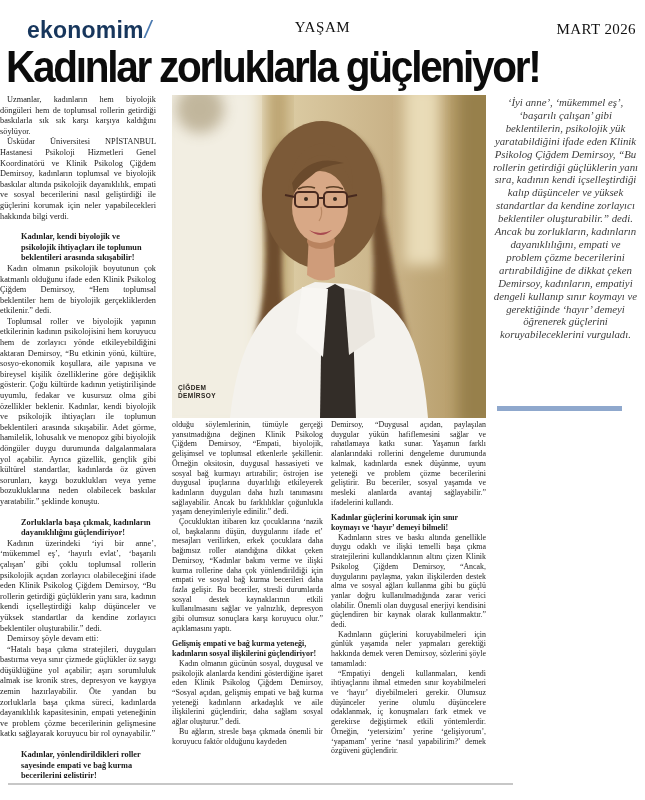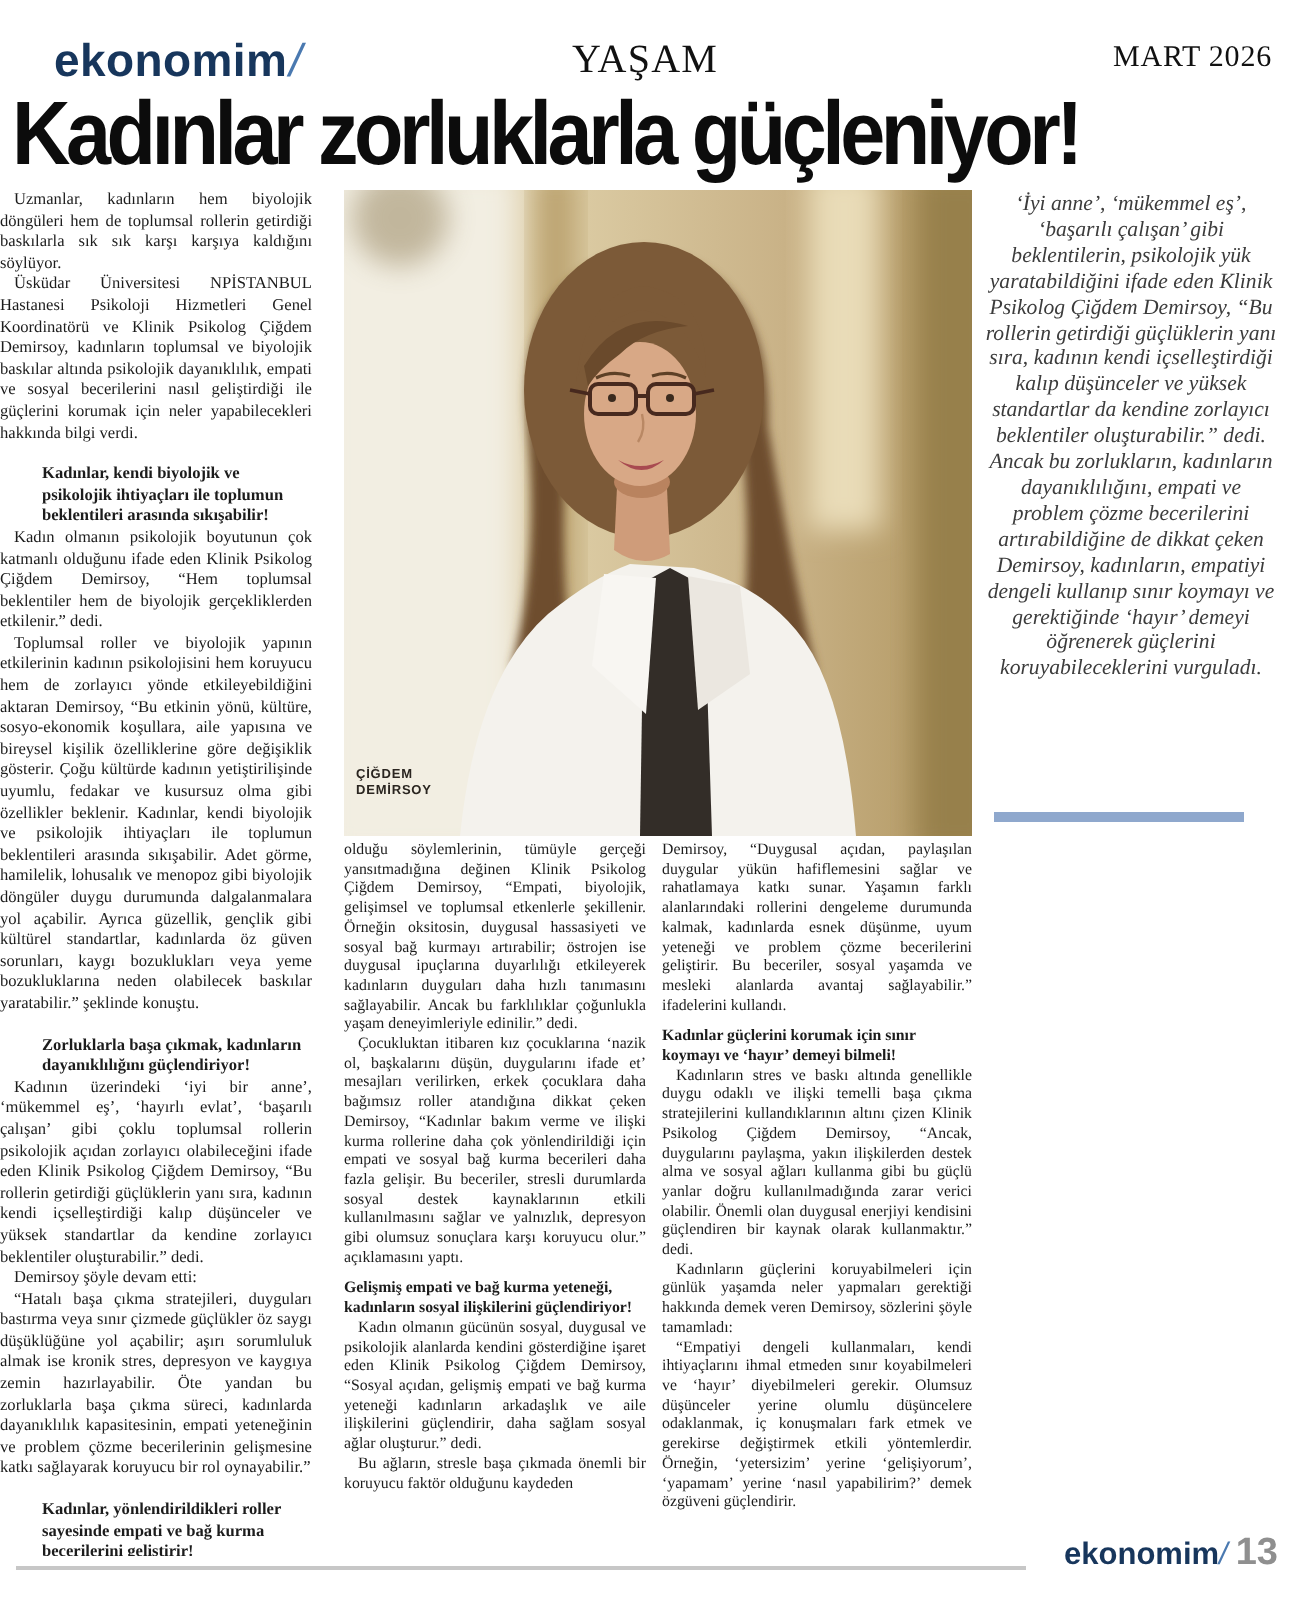--- a/index.html
+++ b/index.html
@@ -2,21 +2,21 @@
 <html lang="tr"><head>
 <meta charset="utf-8">
 <style>
   html,body{margin:0;padding:0;}
   body{width:645px;height:800px;background:#ffffff;font-family:"Liberation Serif",serif;color:#1a1a1a;}
   .page{position:absolute;left:0;top:0;width:645px;height:800px;background:#fff;overflow:hidden;}
 
   
   .brand{position:absolute;left:27px;top:17px;font-family:"Liberation Sans",sans-serif;font-weight:800;font-size:23px;color:#17365c;letter-spacing:.2px;}
   .brand .slash{color:#4a79b0;font-weight:400;font-style:italic;margin-left:1px;}
-  .section{position:absolute;left:0;right:0;top:19px;text-align:center;font-size:20px;letter-spacing:.6px;color:#111;}
+  .section{position:absolute;left:0;right:0;top:19px;text-align:center;font-size:15px;letter-spacing:.6px;color:#111;}
   .date{position:absolute;right:9px;top:21px;font-size:15px;letter-spacing:.4px;color:#111;}
 
   
   .headline{position:absolute;left:6px;top:44px;margin:0;font-family:"Liberation Sans",sans-serif;font-weight:700;font-size:45px;line-height:1.02;letter-spacing:-2.5px;color:#0c0c0c;white-space:nowrap;transform:scaleX(.9);transform-origin:0 50%;}
 
   
   .col{position:absolute;text-align:justify;overflow:hidden;color:#1c1c1c;}
   .col p{margin:0;}
   .col .ind{text-indent:7px;}
   .col .h{font-weight:700;text-align:left;text-indent:0;}
@@ -137,15 +137,14 @@
     <p class="h">Kadınlar güçlerini korumak için sınır koymayı ve ‘hayır’ demeyi bilmeli!</p>
     <p class="ind">Kadınların stres ve baskı altında genellikle duygu odaklı ve ilişki temelli başa çıkma stratejilerini kullandıklarının altını çizen Klinik Psikolog Çiğdem Demirsoy, “Ancak, duygularını paylaşma, yakın ilişkilerden destek alma ve sosyal ağları kullanma gibi bu güçlü yanlar doğru kullanılmadığında zarar verici olabilir. Önemli olan duygusal enerjiyi kendisini güçlendiren bir kaynak olarak kullanmaktır.” dedi.</p>
     <p class="ind">Kadınların güçlerini koruyabilmeleri için günlük yaşamda neler yapmaları gerektiği hakkında demek veren Demirsoy, sözlerini şöyle tamamladı:</p>
     <p class="ind">“Empatiyi dengeli kullanmaları, kendi ihtiyaçlarını ihmal etmeden sınır koyabilmeleri ve ‘hayır’ diyebilmeleri gerekir. Olumsuz düşünceler yerine olumlu düşüncelere odaklanmak, iç konuşmaları fark etmek ve gerekirse değiştirmek etkili yöntemlerdir. Örneğin, ‘yetersizim’ yerine ‘gelişiyorum’, ‘yapamam’ yerine ‘nasıl yapabilirim?’ demek özgüveni güçlendirir.</p>
   </div>
 
   <div class="quote">‘İyi anne’, ‘mükemmel eş’, ‘başarılı çalışan’ gibi beklentilerin, psikolojik yük yaratabildiğini ifade eden Klinik Psikolog Çiğdem Demirsoy, “Bu rollerin getirdiği güçlüklerin yanı sıra, kadının kendi içselleştirdiği kalıp düşünceler ve yüksek standartlar da kendine zorlayıcı beklentiler oluşturabilir.” dedi. Ancak bu zorlukların, kadınların dayanıklılığını, empati ve problem çözme becerilerini artırabildiğine de dikkat çeken Demirsoy, kadınların, empatiyi dengeli kullanıp sınır koymayı ve gerektiğinde ‘hayır’ demeyi öğrenerek güçlerini koruyabileceklerini vurguladı.</div>
   <div class="quote-bar"></div>
 
   <div class="footer-rule"></div>
-  <div class="footer-brand"><span>ekonomim</span><span class="slash">/</span><span class="pageno">13</span></div>
 
 </div>
 
 </body></html>

